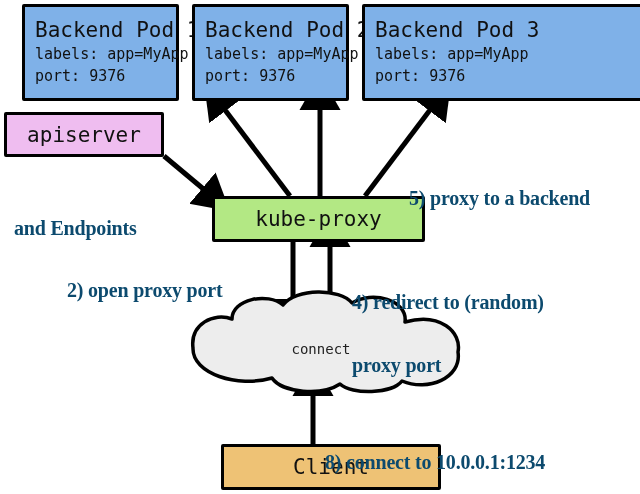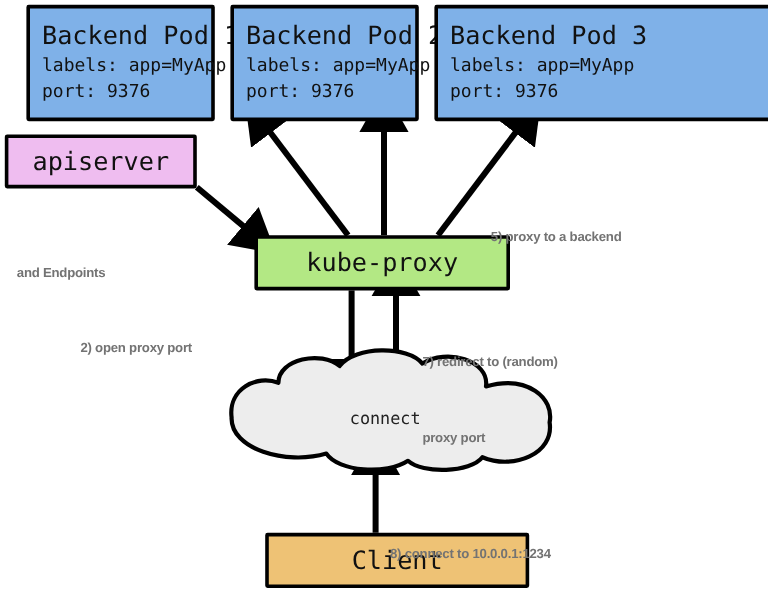--- a/index.html
+++ b/index.html
@@ -57,25 +57,25 @@
   }
   .cloud-text {
     position: absolute;
     font-size: 14px;
     color: #222222;
     white-space: nowrap;
     z-index: 4;
   }
   .step-label {
     position: absolute;
-    font-family: Liberation Sans, sans-serif;
+    font-family: Liberation Serif, serif;
     font-weight: bold;
-    font-size: 11px;
+    font-size: 20px;
     line-height: 21px;
-    color: #737373;
+    color: #0c4a6e;
     white-space: pre;
     z-index: 5;
     letter-spacing: -0.2px;
   }
 </style>
 </head>
 <body>
 
 <div id="canvas">
 
@@ -152,21 +152,21 @@
 
   <div class="step-label" style="left:67px; top:238px;">
     <div>2) open proxy port</div>
   </div>
 
   <div class="step-label" style="left:325px; top:410px;">
     <div>8) connect to 10.0.0.1:1234</div>
   </div>
 
   <div class="step-label" style="left:352px; top:250px;">
-    <div>7) redirect to (random)</div>
+    <div>4) redirect to (random)</div>
     <div>proxy port</div>
   </div>
 
   <div class="step-label" style="left:409px; top:146px;">
     <div>5) proxy to a backend</div>
   </div>
 
 </div>
 
 </body></html>

